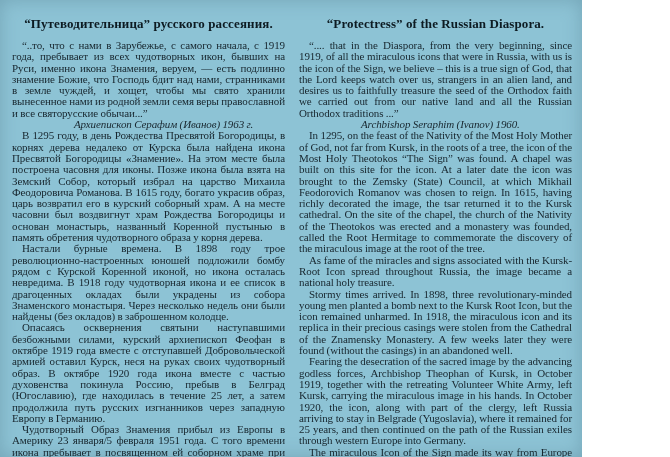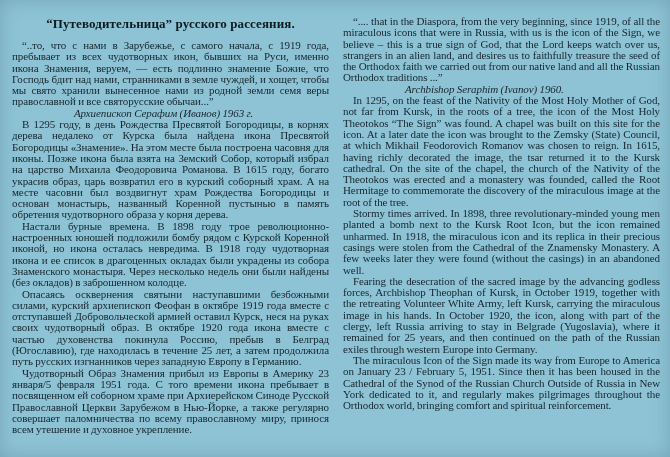--- a/index.html
+++ b/index.html
@@ -1,17 +1,17 @@
 <!DOCTYPE html>
 <html><head>
 <meta charset="utf-8">
 <style>
   html, body { margin: 0; padding: 0; }
   .page {
-    width: 670px;
+    width: 582px;
     height: 457px;
     box-sizing: border-box;
     background: #8dc3d5;
     color: #17262e;
     font-family: "Liberation Serif", "DejaVu Serif", serif;
     display: flex;
     gap: 14px;
     padding: 16px 10px 10px 12px;
     overflow: hidden;
     box-shadow: inset 0 0 18px rgba(70,110,125,0.35);
@@ -53,21 +53,23 @@
     <h1 class="title">“Путеводительница” русского рассеяния.</h1>
     <p class="quote">“..то, что с нами в Зарубежье, с самого начала, с 1919 года, пребывает из всех чудотворных икон, бывших на Руси, именно икона Знамения, веруем, — есть подлинно знамение Божие, что Господь бдит над нами, странниками в земле чуждей, и хощет, чтобы мы свято хранили вынесенное нами из родной земли семя веры православной и все святорусские обычаи...”</p>
     <p class="attribution">Архиепископ Серафим (Иванов) 1963 г.</p>
     <p>В 1295 году, в день Рождества Пресвятой Богородицы, в корнях дерева недалеко от Курска была найдена икона Пресвятой Богородицы «Знамение». На этом месте была построена часовня для иконы. Позже икона была взята на Земский Собор, который избрал на царство Михаила Феодоровича Романова. В 1615 году, богато украсив образ, царь возвратил его в курский соборный храм. А на месте часовни был воздвигнут храм Рождества Богородицы и основан монастырь, названный Коренной пустынью в память обретения чудотворного образа у корня дерева.</p>
     <p>Настали бурные времена. В 1898 году трое революционно-настроенных юношей подложили бомбу рядом с Курской Коренной иконой, но икона осталась невредима. В 1918 году чудотворная икона и ее список в драгоценных окладах были украдены из собора Знаменского монастыря. Через несколько недель они были найдены (без окладов) в заброшенном колодце.</p>
     <p>Опасаясь осквернения святыни наступавшими безбожными силами, курский архиепископ Феофан в октябре 1919 года вместе с отступавшей Добровольческой армией оставил Курск, неся на руках своих чудотворный образ. В октябре 1920 года икона вместе с частью духовенства покинула Россию, пребыв в Белград (Югославию), где находилась в течение 25 лет, а затем продолжила путь русских изгнанников через западную Европу в Германию.</p>
     <p>Чудотворный Образ Знамения прибыл из Европы в Америку 23 января/5 февраля 1951 года. С того времени икона пребывает в посвященном ей соборном храме при Архиерейском Синоде Русской Православной Церкви Зарубежом в Нью-Йорке, а также регулярно совершает паломничества по всему православному миру, принося всем утешение и духовное укрепление.</p>
   </div>
 
   <div class="column">
+    <h1 class="title">“Protectress” of the Russian Diaspora.</h1>
     <p class="quote">“.... that in the Diaspora, from the very beginning, since 1919, of all the miraculous icons that were in Russia, with us is the icon of the Sign, we believe – this is a true sign of God, that the Lord keeps watch over us, strangers in an alien land, and desires us to faithfully treasure the seed of the Orthodox faith we carried out from our native land and all the Russian Orthodox traditions ...”</p>
     <p class="attribution">Archbishop Seraphim (Ivanov) 1960.</p>
     <p>In 1295, on the feast of the Nativity of the Most Holy Mother of God, not far from Kursk, in the roots of a tree, the icon of the Most Holy Theotokos “The Sign” was found. A chapel was built on this site for the icon. At a later date the icon was brought to the Zemsky (State) Council, at which Mikhail Feodorovich Romanov was chosen to reign. In 1615, having richly decorated the image, the tsar returned it to the Kursk cathedral. On the site of the chapel, the church of the Nativity of the Theotokos was erected and a monastery was founded, called the Root Hermitage to commemorate the discovery of the miraculous image at the root of the tree.</p>
+    <p>As fame of the miracles and signs associated with the Kursk-Root Icon spread throughout Russia, the image became a national holy treasure.</p>
     <p>Stormy times arrived. In 1898, three revolutionary-minded young men planted a bomb next to the Kursk Root Icon, but the icon remained unharmed. In 1918, the miraculous icon and its replica in their precious casings were stolen from the Cathedral of the Znamensky Monastery. A few weeks later they were found (without the casings) in an abandoned well.</p>
     <p>Fearing the desecration of the sacred image by the advancing godless forces, Archbishop Theophan of Kursk, in October 1919, together with the retreating Volunteer White Army, left Kursk, carrying the miraculous image in his hands. In October 1920, the icon, along with part of the clergy, left Russia arriving to stay in Belgrade (Yugoslavia), where it remained for 25 years, and then continued on the path of the Russian exiles through western Europe into Germany.</p>
     <p>The miraculous Icon of the Sign made its way from Europe to America on January 23 / February 5, 1951. Since then it has been housed in the Cathedral of the Synod of the Russian Church Outside of Russia in New York dedicated to it, and regularly makes pilgrimages throughout the Orthodox world, bringing comfort and spiritual reinforcement.</p>
   </div>
 
 </div>
 
 </body></html>

